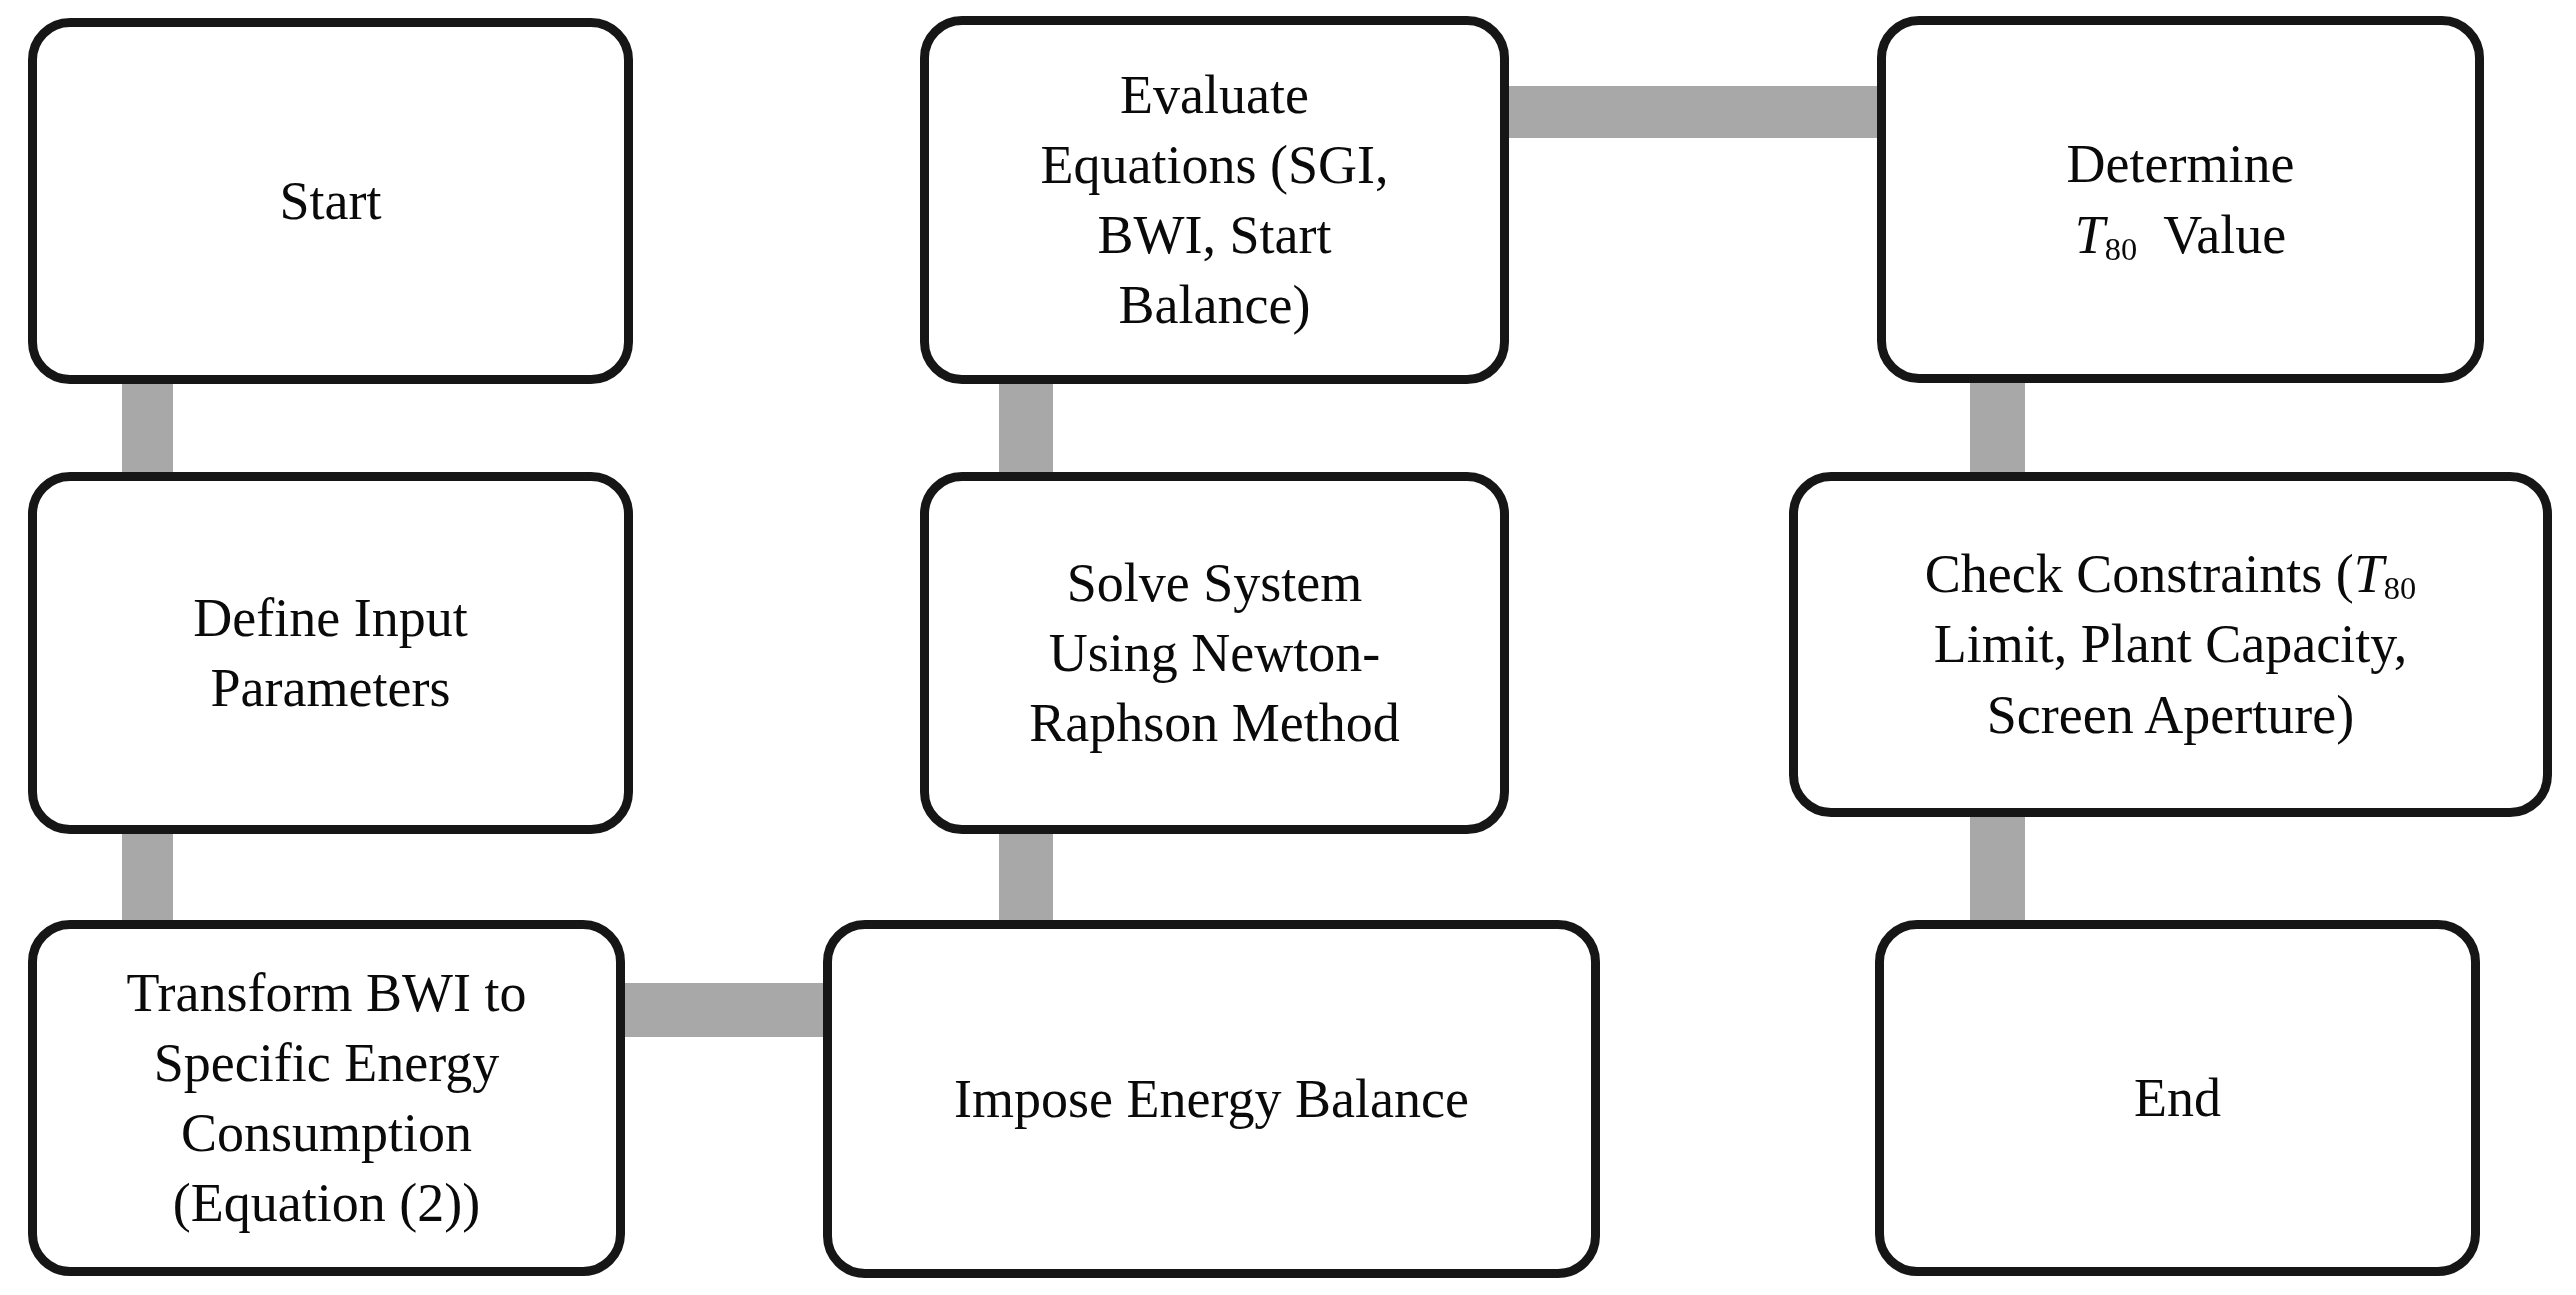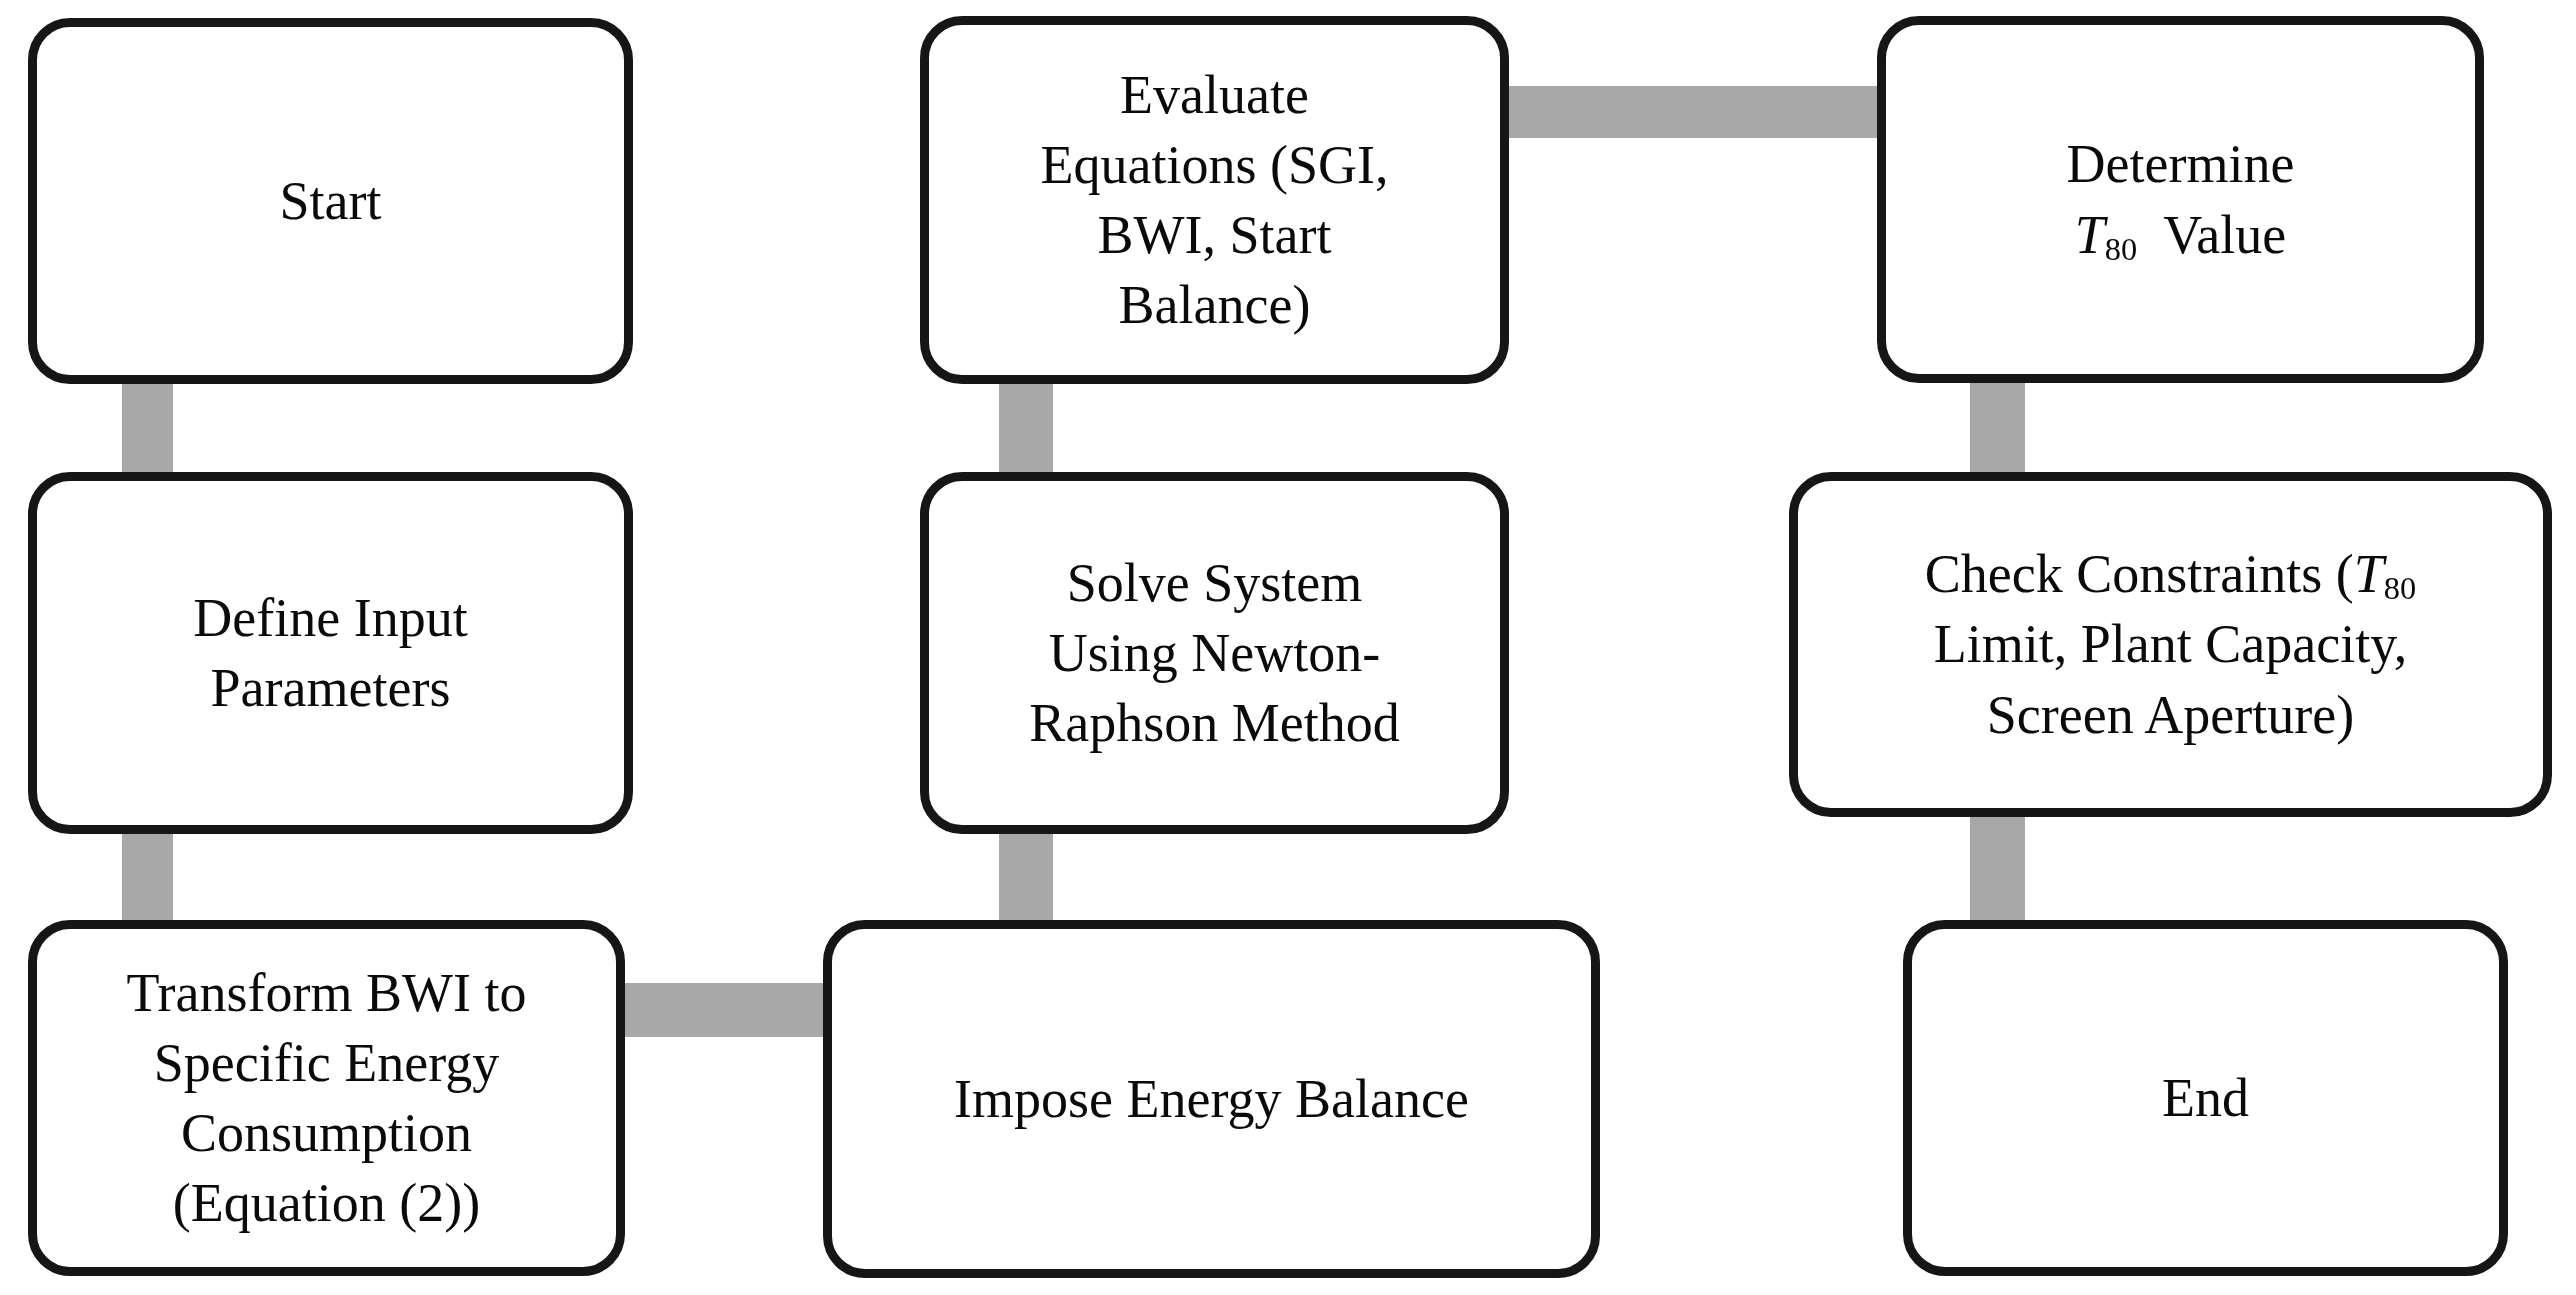--- a/index.html
+++ b/index.html
@@ -30,21 +30,21 @@
 
   
   #n-start     {left:28px;   top:18px;  width:605px; height:366px;}
   #n-evaluate  {left:920px;  top:16px;  width:589px; height:368px;}
   #n-determine {left:1877px; top:16px;  width:607px; height:367px;}
   #n-define    {left:28px;   top:472px; width:605px; height:362px;}
   #n-solve     {left:920px;  top:472px; width:589px; height:362px;}
   #n-check     {left:1789px; top:472px; width:763px; height:345px;justify-content:center;}
   #n-transform {left:28px;   top:920px; width:597px; height:356px;}
   #n-impose    {left:823px;  top:920px; width:777px; height:358px;}
-  #n-end       {left:1875px; top:920px; width:605px; height:356px;margin-left:28px;}
+  #n-end       {left:1875px; top:920px; width:605px; height:356px;}
 
   
   #c-start-define      {left:122px;  top:381px; width:51px;  height:99px;}
   #c-define-transform  {left:122px;  top:829px; width:51px;  height:99px;}
   #c-transform-impose  {left:618px;  top:983px; width:213px; height:54px;}
   #c-impose-solve      {left:999px; top:831px; width:54px;  height:97px;}
   #c-solve-evaluate    {left:999px; top:380px; width:54px;  height:99px;}
   #c-evaluate-determine{left:1501px; top:86px;  width:384px; height:52px;}
   #c-determine-check   {left:1970px; top:378px; width:55px;  height:101px;}
   #c-check-end         {left:1970px; top:814px; width:55px;  height:114px;}

